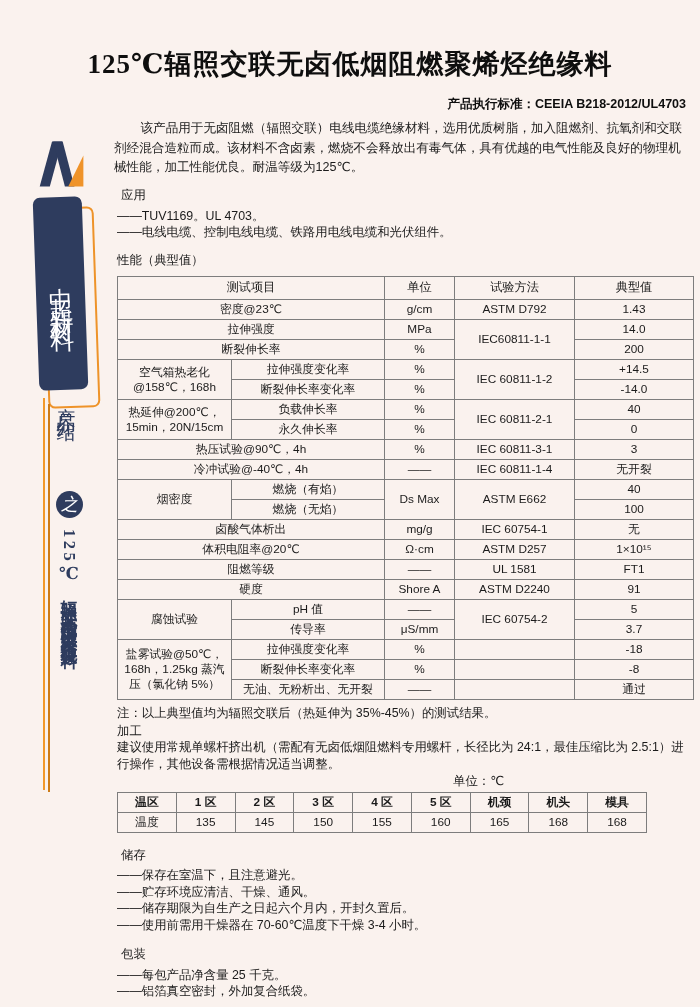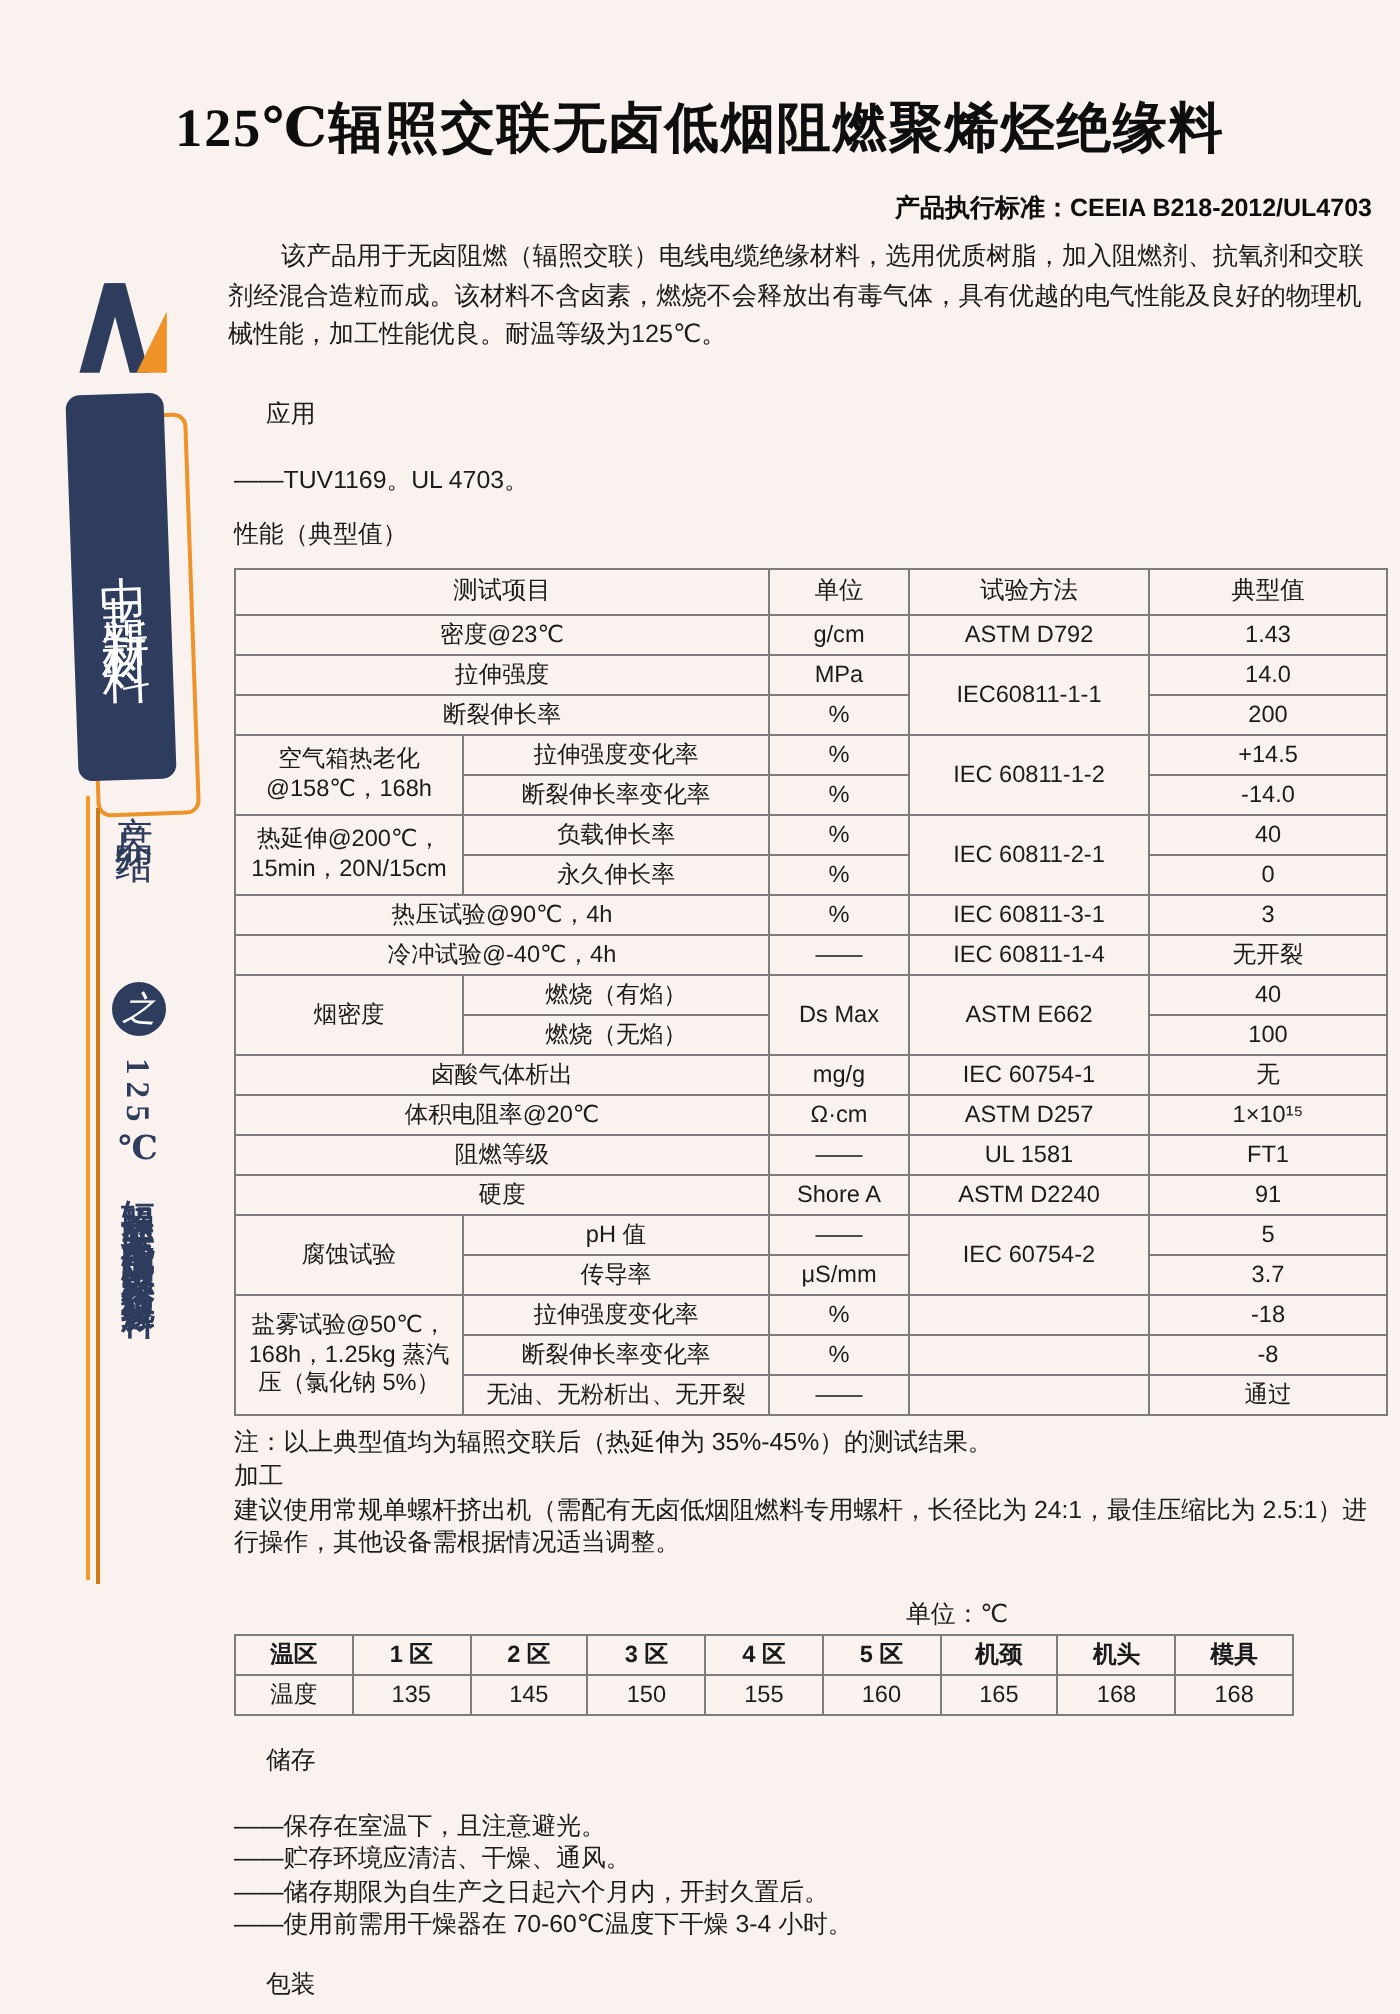--- a/index.html
+++ b/index.html
@@ -30,35 +30,35 @@
     letter-spacing:5px;line-height:1;}
   .side-zhi{left:56px;top:491px;width:27px;height:27px;border-radius:50%;background:#2e3c5e;
     color:#fff;display:flex;align-items:center;justify-content:center;
     font-family:"Liberation Serif","DejaVu Serif",serif;font-style:italic;font-size:17px;}
   .side-product{left:60px;top:529px;writing-mode:vertical-rl;
     font-family:"Liberation Serif","DejaVu Serif",serif;font-weight:700;font-size:16.5px;
     color:#2e3c5e;letter-spacing:3.5px;line-height:1;}
 
   
   .main{top:183px;left:117px;width:576px;font-size:12.4px;line-height:16.5px;color:#1b1b1b;}
-  .sec-head{margin:16px;font-family:Liberation Serif, serif;}
+  .sec-head{margin:4px;font-family:Liberation Serif, serif;}
   .dash-line{margin:0;}
   .perf-head{margin-top:11px;margin-bottom:8px;}
 
   table{border-collapse:collapse;table-layout:fixed;}
   .tbl{border:1.5px solid #4f4f4f;}
   .tbl td{border:1px solid #7d7d7d;text-align:center;vertical-align:middle;
     padding:1px 3px;font-size:11.8px;line-height:1.25;height:17px;color:#1b1b1b;
     overflow:hidden;}
   .perf{width:576px;}
   .perf tr.hd td{font-weight:400;font-size:12.2px;height:20px;}
   .note{margin-top:5px;}
   .proc-head{margin-top:1px;}
   .proc-desc{margin:0;}
-  .unit-label{margin-top:19px;margin-left:336px;}
+  .unit-label{margin-top:1px;margin-left:336px;}
   .temp{width:530px;margin-top:2px;}
   .temp tr.hd td{font-weight:700;}
   .proc-notes{margin-top:5px;}
   .store-head{margin-top:14px;}
   .pack-head{margin-top:13px;}
 </style>
 </head>
 <body>
 
 <div class="abs doc-title">125℃辐照交联无卤低烟阻燃聚烯烃绝缘料</div>
@@ -77,20 +77,21 @@
 <div class="abs side-line-a"></div>
 <div class="abs side-line-b"></div>
 <div class="abs side-series">产品介绍</div>
 <div class="abs side-zhi">之</div>
 <div class="abs side-product">125℃辐照交联无卤低烟阻燃聚烯烃绝缘料</div>
 
 <div class="abs main">
 
   <div class="sec-head">应用</div>
   <div class="dash-line">——TUV1169。UL 4703。</div>
+  <div class="dash-line">——电线电缆、控制电线电缆、铁路用电线电缆和光伏组件。</div>
 
   <div class="perf-head">性能（典型值）</div>
 
   <table class="tbl perf">
     <colgroup>
         <col style="width:114px">
         <col style="width:153px">
         <col style="width:70px">
         <col style="width:120px">
         <col style="width:119px">

